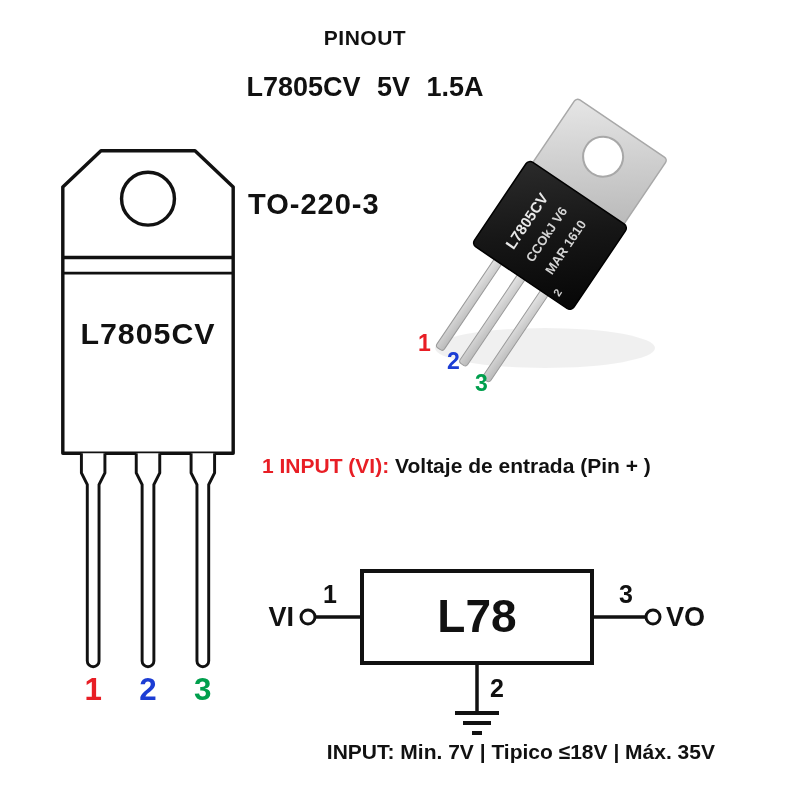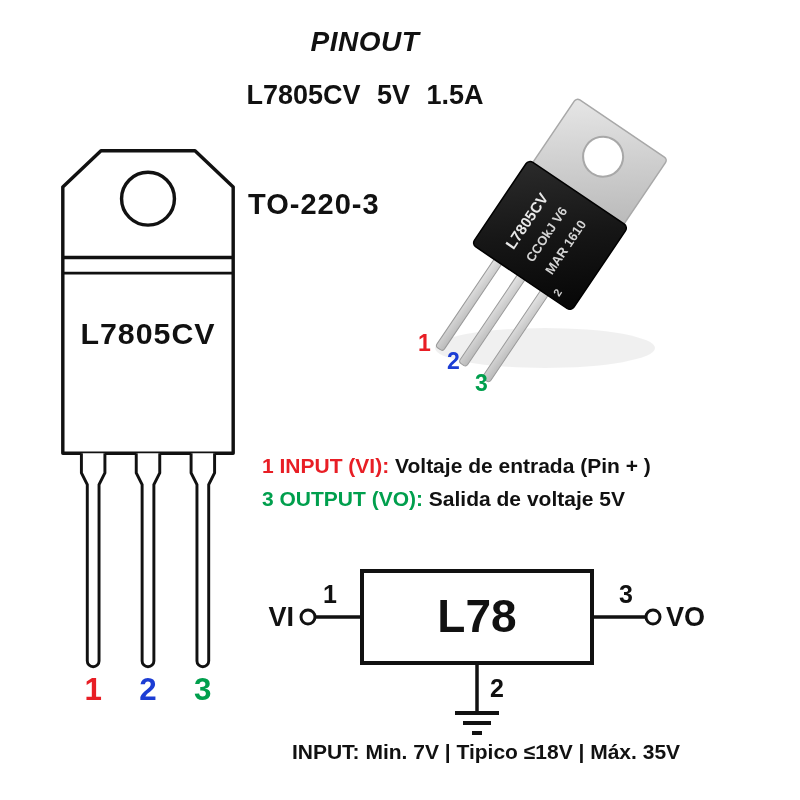--- a/index.html
+++ b/index.html
@@ -1,18 +1,18 @@
 <!DOCTYPE html>
 <html><head>
 <meta charset="utf-8">
 <style>
   html,body{margin:0;padding:0;width:800px;height:800px;overflow:hidden;background:#fff;
     font-family:"Liberation Sans", sans-serif;color:#111;}
   .abs{position:absolute;}
-  .title{font-size:28px;font-weight:800;letter-spacing:.5px;font-style:italic;}
+  .title{font-size:21px;font-weight:800;letter-spacing:.5px;}
   .subtitle{font-size:27px;font-weight:800;word-spacing:9px;margin-top:22px;}
   .to220{font-size:29px;font-weight:800;letter-spacing:1px;white-space:nowrap;}
   .legend-line{font-size:21px;font-weight:700;margin-bottom:9px;white-space:nowrap;}
   .c-red{color:#e81e25}.c-blue{color:#1c3dd4}.c-green{color:#009f4d}
   .pin-label{font-size:23px;font-weight:800;}
   .footer{font-size:21px;font-weight:700;white-space:nowrap;}
   svg text{font-family:"Liberation Sans", sans-serif;}
 </style>
 </head>
 <body>
@@ -73,24 +73,20 @@
   <div class="abs pin-label c-red" style="left:23px;top:252px;">1</div>
   <div class="abs pin-label c-blue" style="left:52px;top:270px;">2</div>
   <div class="abs pin-label c-green" style="left:80px;top:292px;">3</div>
 </div>
 
 <div class="abs" style="left:262px;top:418px;width:500px;margin-top:36px;">
   <div class="legend-line">
     <span class="c-red">1 INPUT (VI):</span>
     <span>Voltaje de entrada (Pin + )</span>
   </div>
-  <div class="legend-line">
-    <span class="c-green">3 OUTPUT (VO):</span>
-    <span>Salida de voltaje 5V</span>
-  </div>
 </div>
 
 <div class="abs" style="left:250px;top:555px;width:480px;height:200px;">
   <svg width="480" height="200" viewBox="0 0 480 200">
     <text x="44" y="71" text-anchor="end" font-size="27" font-weight="800" fill="#111">VI</text>
     <circle cx="58" cy="62" r="7" fill="#fff" stroke="#111" stroke-width="3"></circle>
     <line x1="65" y1="62" x2="112" y2="62" stroke="#111" stroke-width="3.5"></line>
     <text x="80" y="48" text-anchor="middle" font-size="25" font-weight="800" fill="#111">1</text>
     <rect x="112" y="16" width="230" height="92" fill="#fff" stroke="#111" stroke-width="4"></rect>
     <text x="227" y="77" text-anchor="middle" font-size="46" font-weight="800" fill="#111">L78</text>
@@ -101,13 +97,13 @@
     <line x1="227" y1="108" x2="227" y2="158" stroke="#111" stroke-width="3.5"></line>
     <text x="240" y="142" text-anchor="start" font-size="25" font-weight="800" fill="#111">2</text>
     <g>
       <line x1="205" y1="158" x2="249" y2="158" stroke="#111" stroke-width="4"></line>
       <line x1="213" y1="168" x2="241" y2="168" stroke="#111" stroke-width="4"></line>
       <line x1="222" y1="178" x2="232" y2="178" stroke="#111" stroke-width="4"></line>
     </g>
   </svg>
 </div>
 
-<div class="abs footer" style="left:251px;top:740px;width:470px;text-align:center;">INPUT: Min. 7V | Tipico ≤18V | Máx. 35V</div>
+<div class="abs footer" style="left:245px;top:740px;width:470px;text-align:right;">INPUT: Min. 7V | Tipico ≤18V | Máx. 35V</div>
 
 </body></html>

